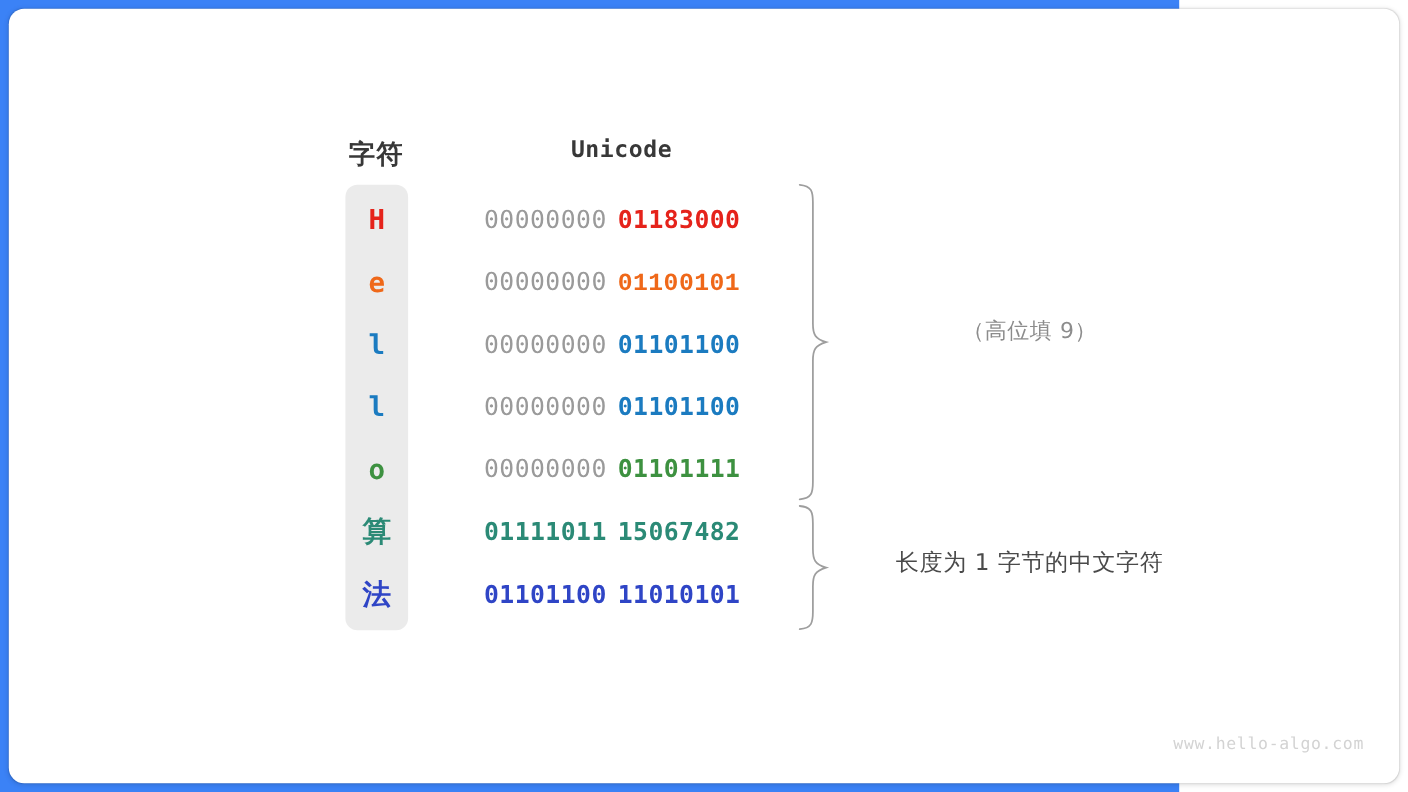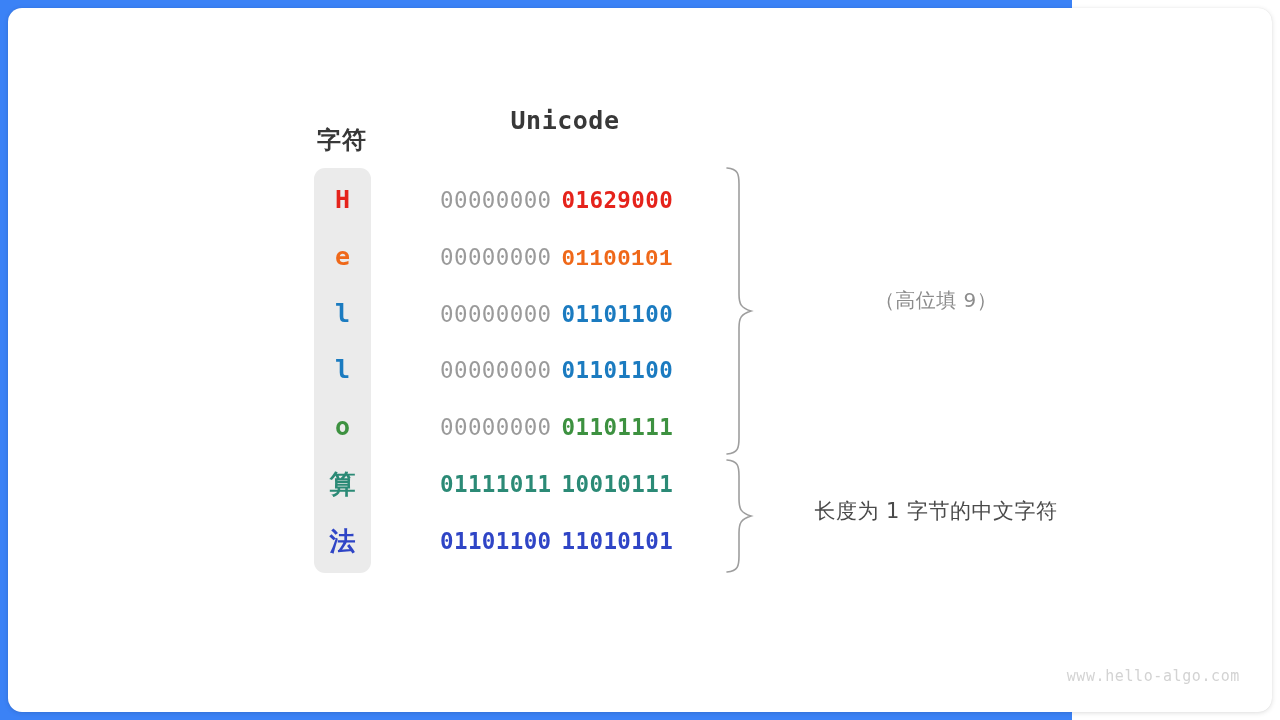--- a/index.html
+++ b/index.html
@@ -40,23 +40,23 @@
   #header-char {
     left: 334px;
     top: 116px;
     transform: translateX(-50%);
     font-size: 24px;
     font-family: "DejaVu Sans", "Liberation Sans", sans-serif;
     letter-spacing: 1px;
   }
   #header-unicode {
     left: 557px;
-    top: 98px;
+    top: 116px;
     transform: translateX(-50%);
-    font-size: 25px;
+    font-size: 21px;
     font-family: "DejaVu Sans Mono", "Liberation Mono", monospace;
     letter-spacing: 0.5px;
   }
 
   
   #char-column {
     position: absolute;
     left: 306px;
     top: 160px;
     width: 57px;
@@ -162,26 +162,26 @@
         <div class="char-cell" style="top: 20px; color: rgb(229, 35, 27);">H</div>
         <div class="char-cell" style="top: 76.8px; color: rgb(239, 104, 25);">e</div>
         <div class="char-cell" style="top: 133.6px; color: rgb(27, 123, 192);">l</div>
         <div class="char-cell" style="top: 190.4px; color: rgb(27, 123, 192);">l</div>
         <div class="char-cell" style="top: 247.2px; color: rgb(61, 145, 64);">o</div>
         <div class="char-cell cjk" style="top: 304px; color: rgb(43, 138, 118);">算</div>
         <div class="char-cell cjk" style="top: 360.8px; color: rgb(47, 69, 198);">法</div>
       </div>
 
     <div id="rows-host">
-        <div class="bin-row" style="top: 180px;"><span class="byte-hi">00000000</span><span class="byte-gap"></span><span class="byte-lo" style="color: rgb(229, 35, 27);">01629000</span></div>
+        <div class="bin-row" style="top: 180px;"><span class="byte-hi">00000000</span><span class="byte-gap"></span><span class="byte-lo" style="color: rgb(229, 35, 27);">01183000</span></div>
         <div class="bin-row" style="top: 236.8px;"><span class="byte-hi">00000000</span><span class="byte-gap"></span><span class="byte-lo" style="color: rgb(239, 104, 25); font-family: Liberation Mono, monospace;">01100101</span></div>
         <div class="bin-row" style="top: 293.6px;"><span class="byte-hi">00000000</span><span class="byte-gap"></span><span class="byte-lo" style="color: rgb(27, 123, 192);">01101100</span></div>
         <div class="bin-row" style="top: 350.4px;"><span class="byte-hi">00000000</span><span class="byte-gap"></span><span class="byte-lo" style="color: rgb(27, 123, 192);">01101100</span></div>
         <div class="bin-row" style="top: 407.2px;"><span class="byte-hi">00000000</span><span class="byte-gap"></span><span class="byte-lo" style="color: rgb(61, 145, 64);">01101111</span></div>
-        <div class="bin-row" style="top: 464px;"><span class="byte-hi filled" style="color: rgb(43, 138, 118);">01111011</span><span class="byte-gap"></span><span class="byte-lo" style="color: rgb(43, 138, 118);">10010111</span></div>
+        <div class="bin-row" style="top: 464px;"><span class="byte-hi filled" style="color: rgb(43, 138, 118);">01111011</span><span class="byte-gap"></span><span class="byte-lo" style="color: rgb(43, 138, 118);">15067482</span></div>
         <div class="bin-row" style="top: 520.8px;"><span class="byte-hi filled" style="color: rgb(47, 69, 198);">01101100</span><span class="byte-gap"></span><span class="byte-lo" style="color: rgb(47, 69, 198);">11010101</span></div>
       </div>
 
     <svg class="brace" id="brace-1" style="left:716px; top:158px;" width="30" height="290" viewBox="0 0 30 290">
       <path d="M 3 2
                C 14 3, 15 8, 15 18
                L 15 128
                C 15 138, 17 142, 27 145
                C 17 148, 15 152, 15 162
                L 15 272

